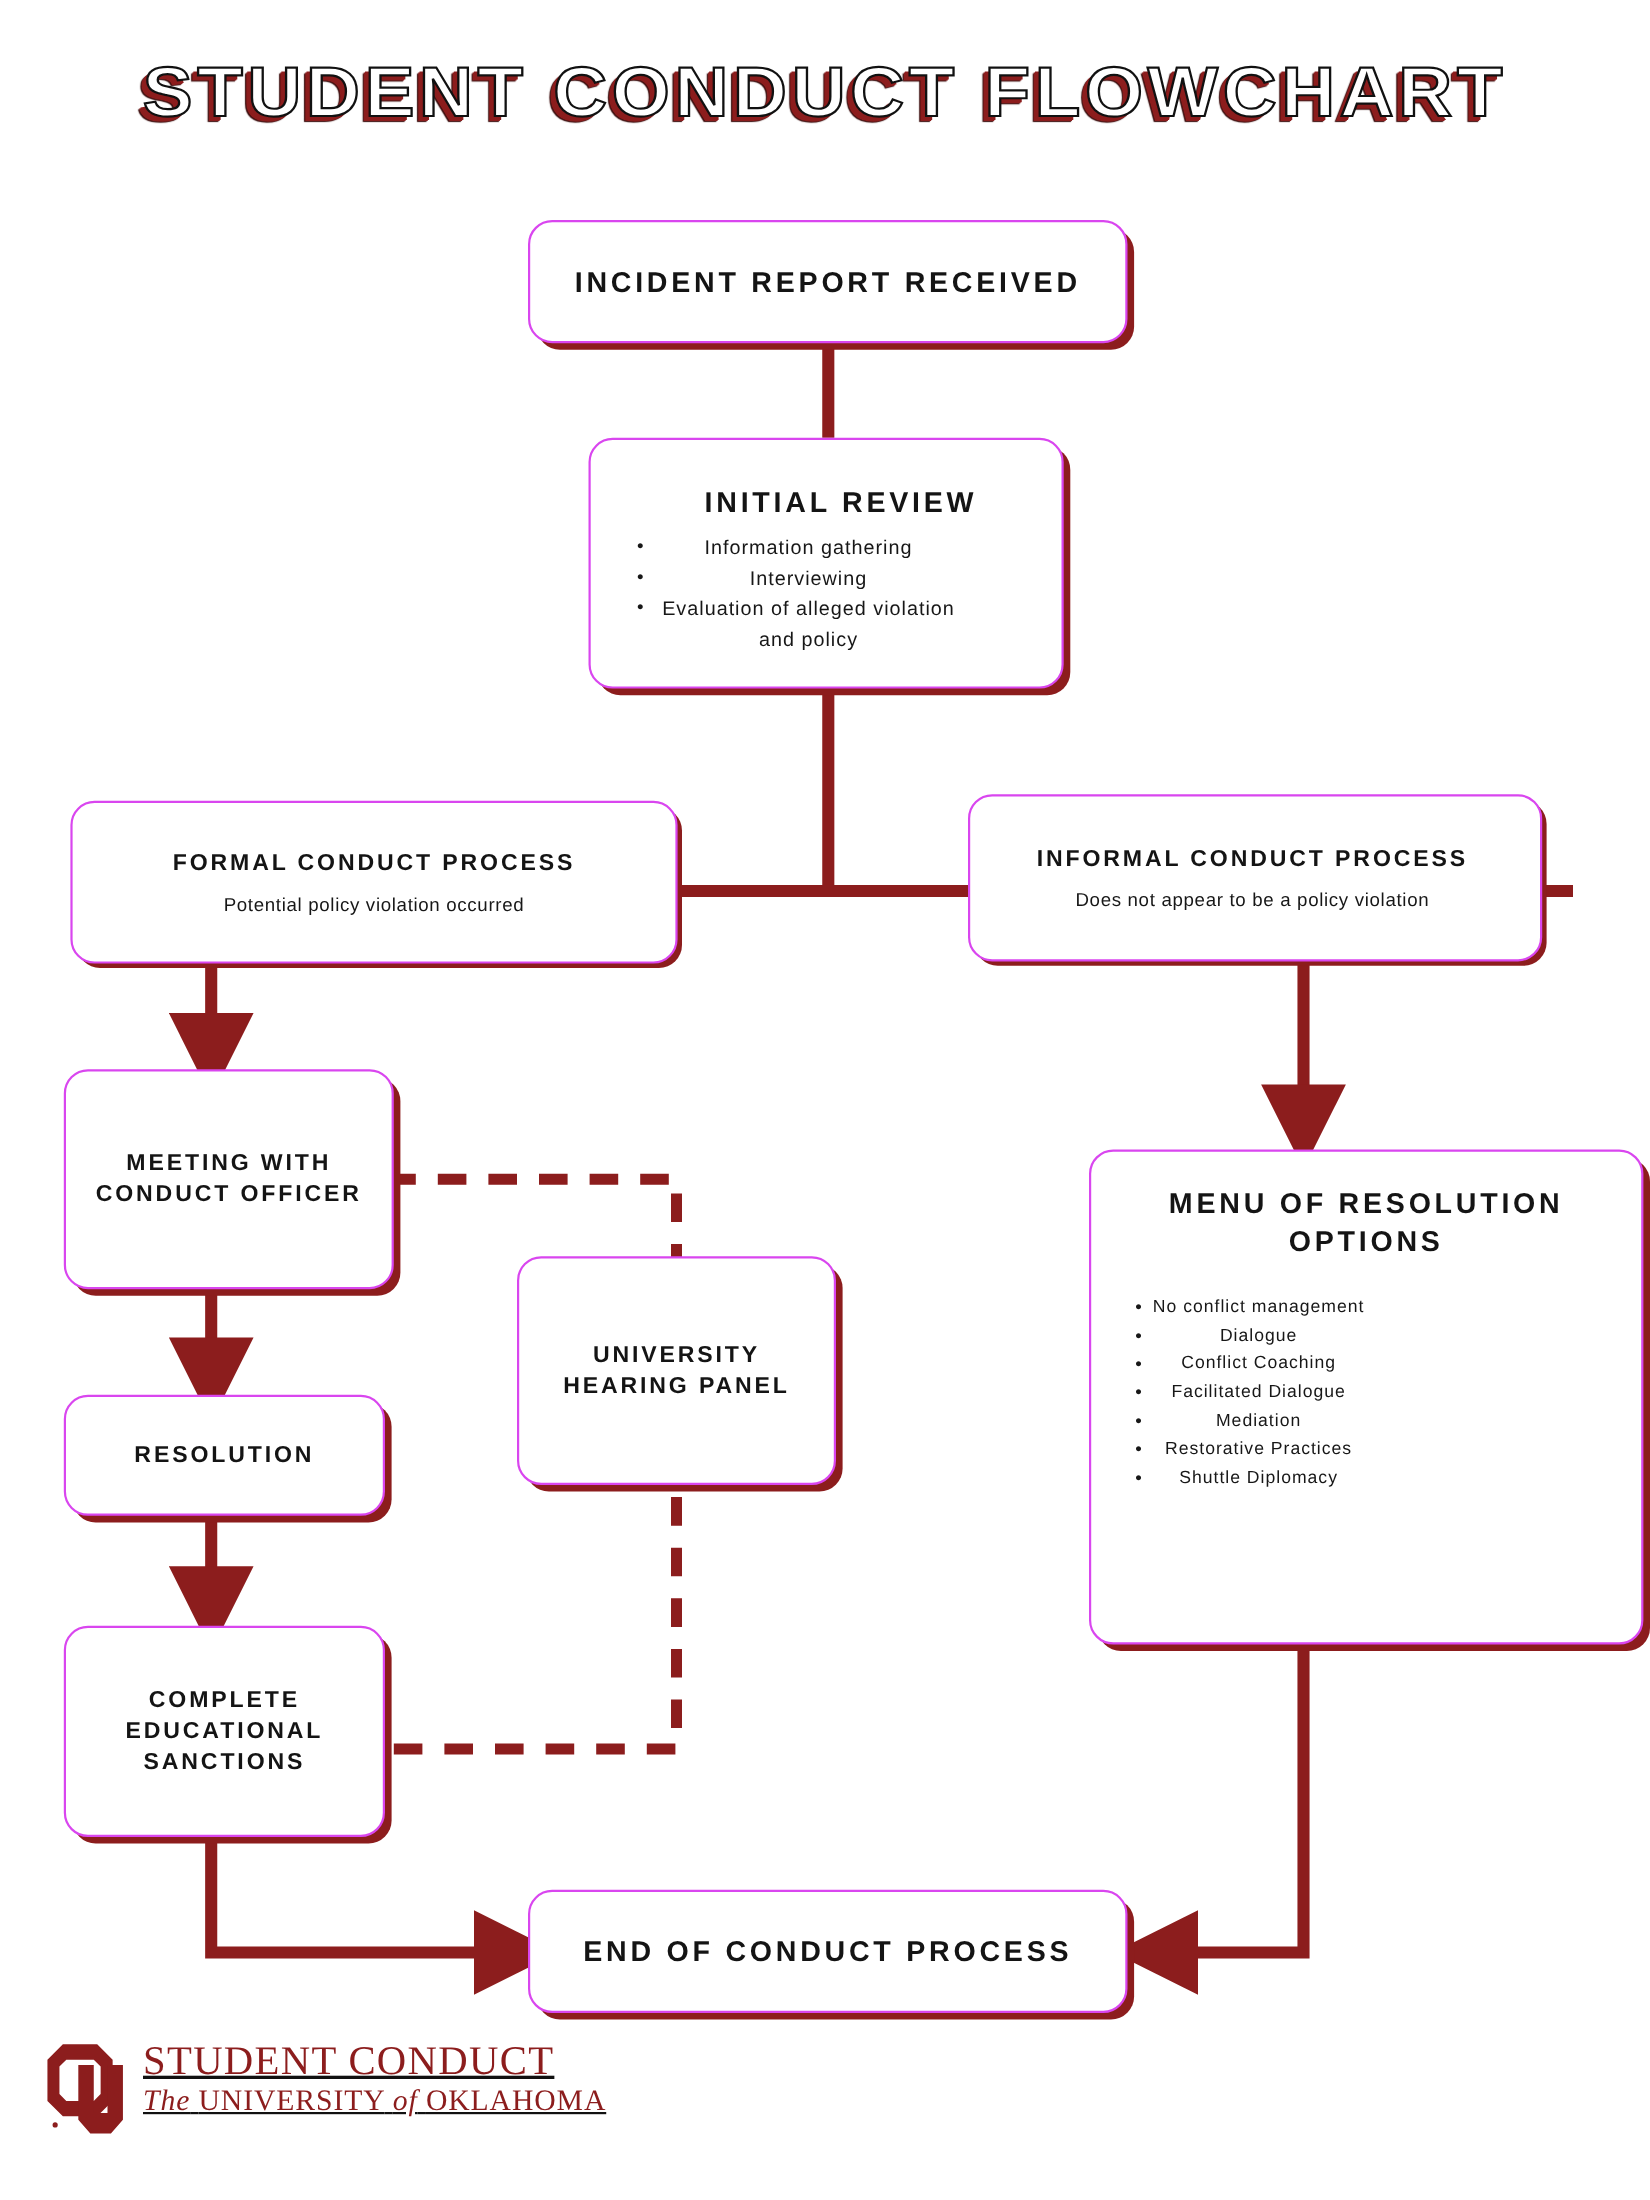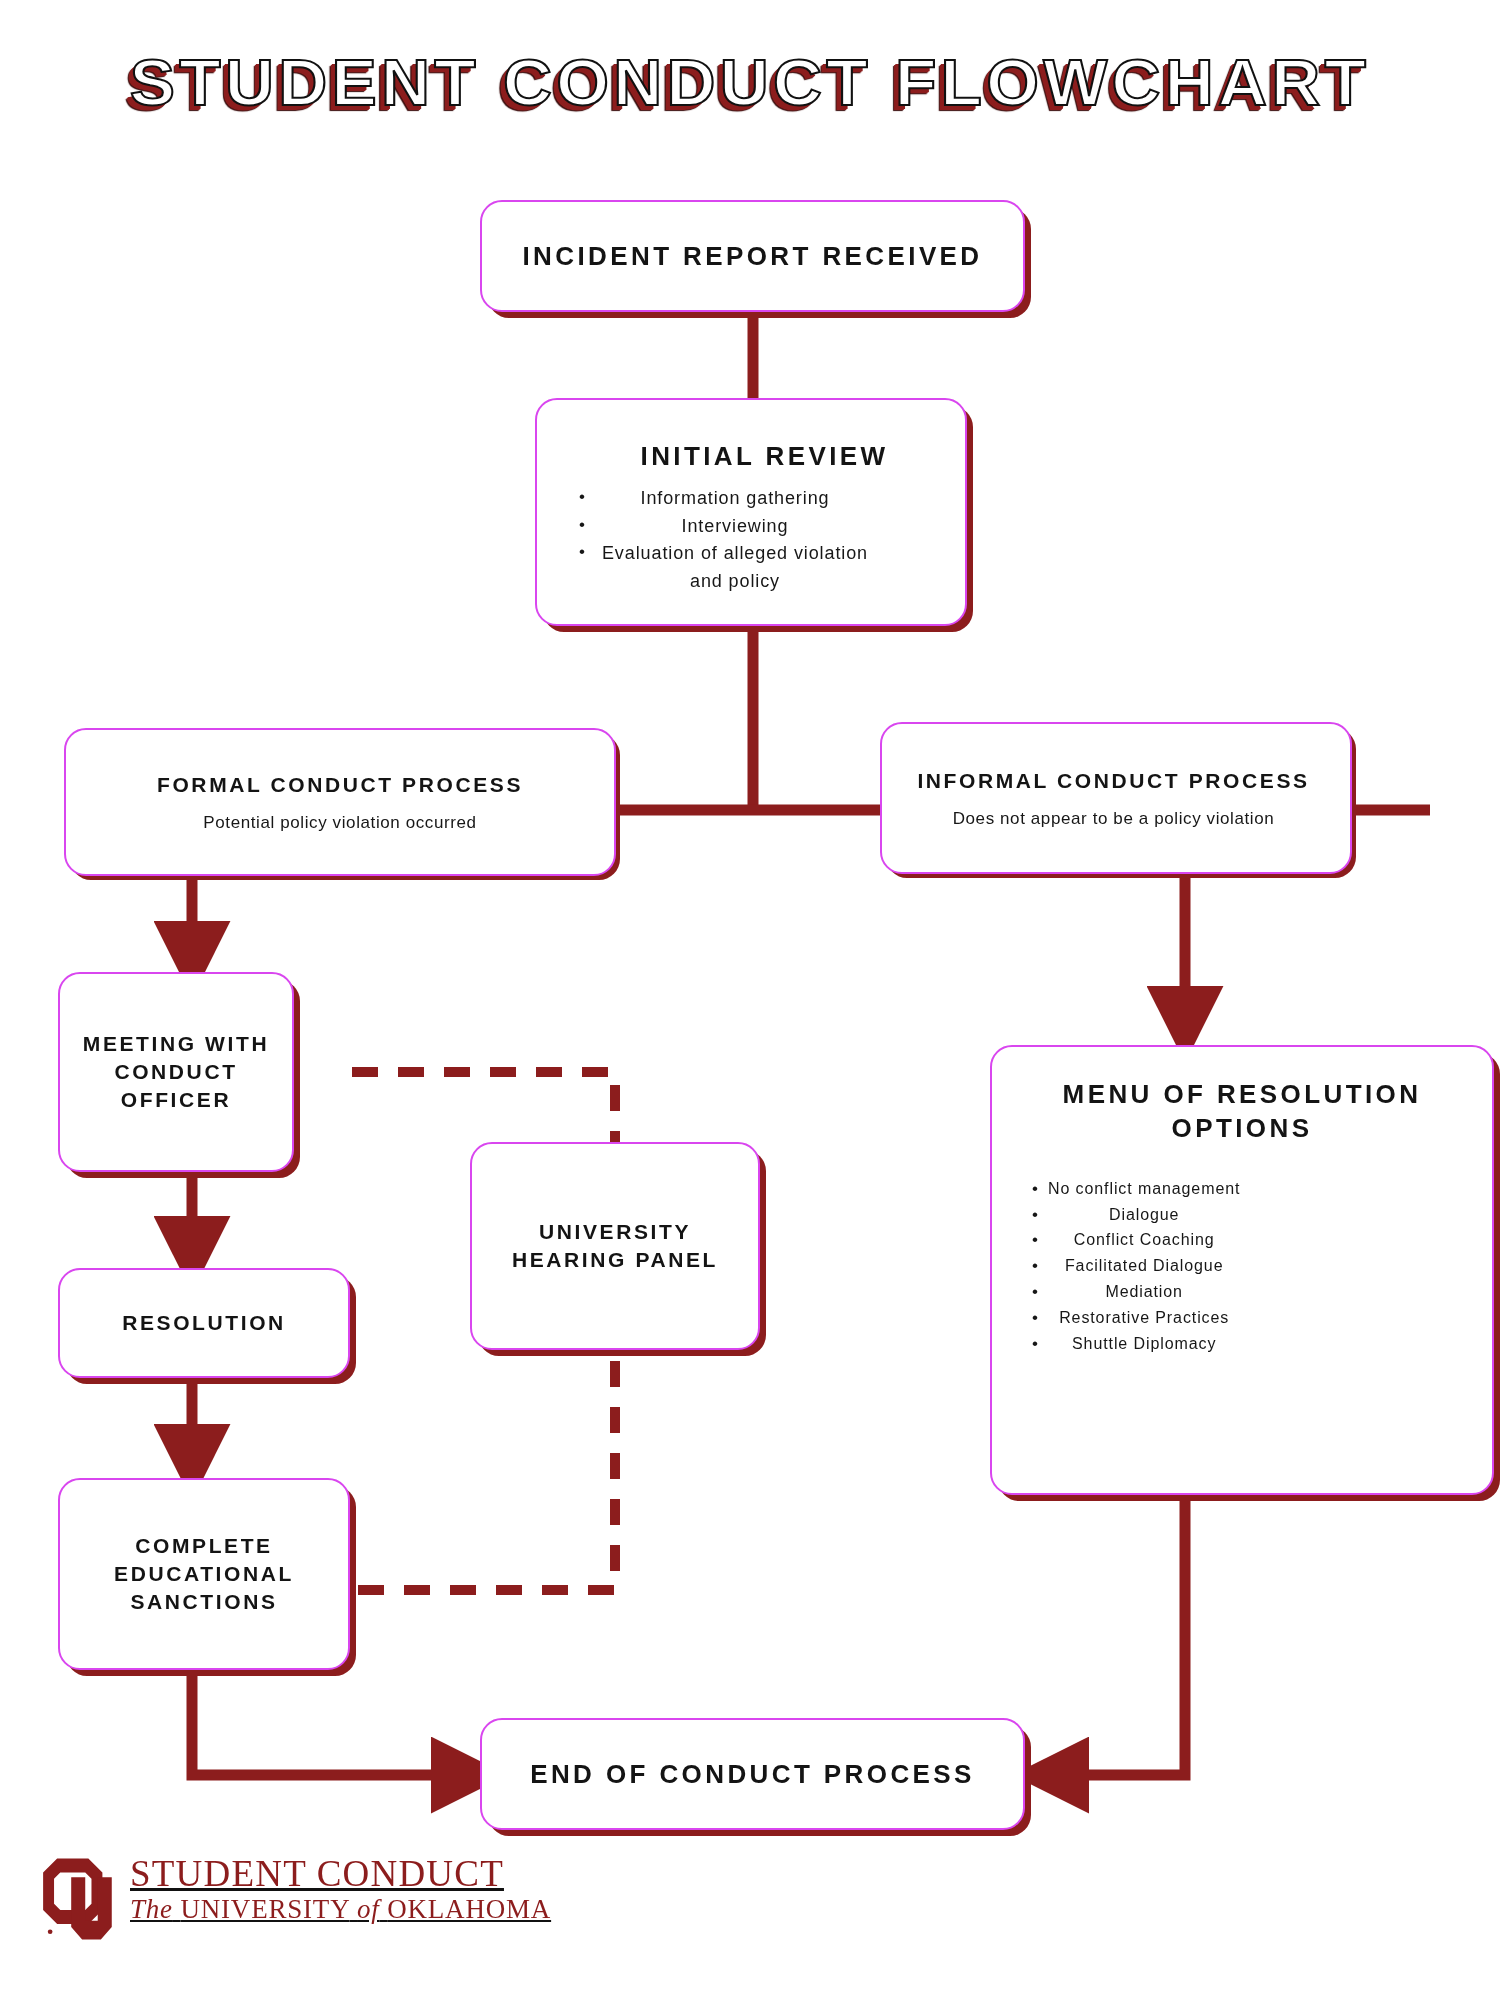--- a/index.html
+++ b/index.html
@@ -203,26 +203,26 @@
       <li>Interviewing</li>
       <li style="max-width:280px;">Evaluation of alleged violation and policy</li>
     </ul>
   </div>
 
   <div class="node flat" style="left:64px; top:728px; width:552px; height:148px;">
     <div class="head">FORMAL CONDUCT PROCESS</div>
     <div class="sub">Potential policy violation occurred</div>
   </div>
 
-  <div class="node flat" style="left:880px; top:722px; width:472px; height:152px;padding-left:11px;">
+  <div class="node flat" style="left:880px; top:722px; width:522px; height:152px;padding-left:11px;">
     <div class="head">INFORMAL CONDUCT PROCESS</div>
     <div class="sub">Does not appear to be a policy violation</div>
   </div>
 
-  <div class="node" style="left:58px; top:972px; width:236px; height:200px;">
+  <div class="node" style="left:58px; top:972px; width:300px; height:200px;">
     <div class="head">MEETING WITH CONDUCT OFFICER</div>
   </div>
 
   <div class="node" style="left:58px; top:1268px; width:292px; height:110px;">
     <div class="head">RESOLUTION</div>
   </div>
 
   <div class="node" style="left:470px; top:1142px; width:290px; height:208px;">
     <div class="head">UNIVERSITY HEARING PANEL</div>
   </div>

